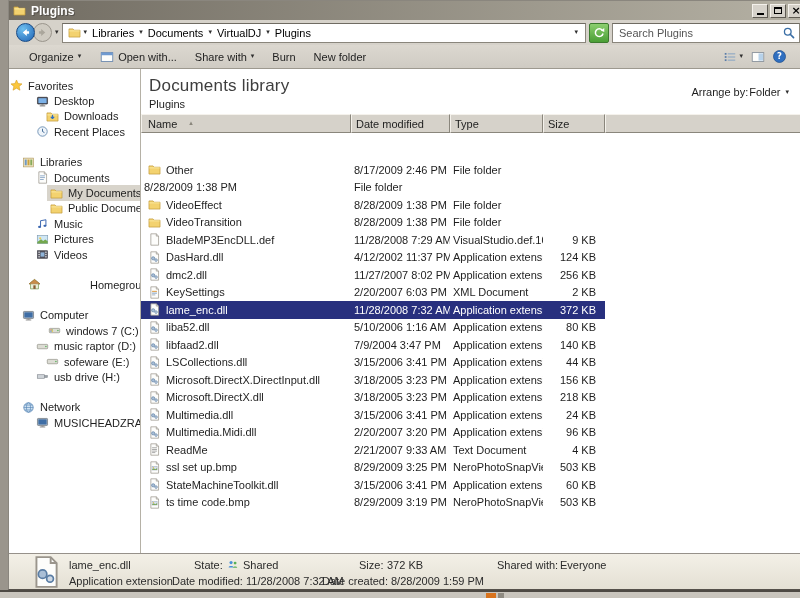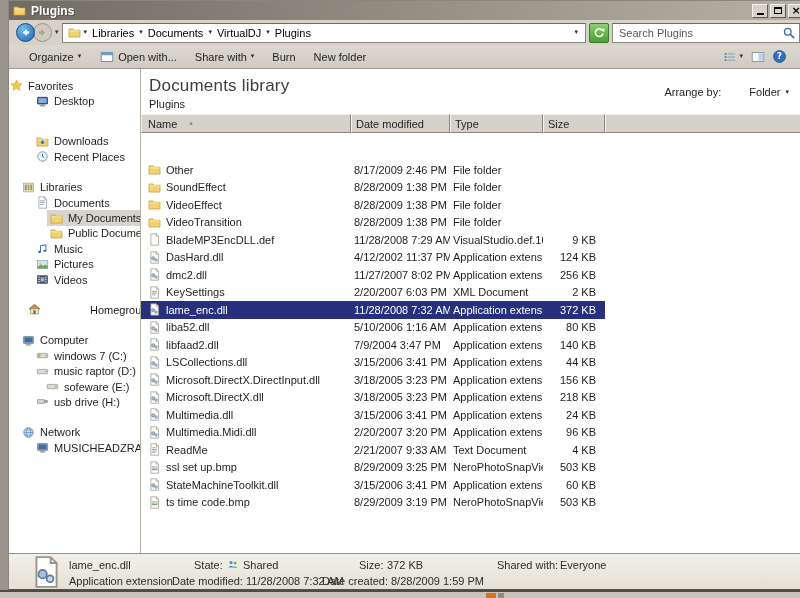--- a/index.html
+++ b/index.html
@@ -78,21 +78,21 @@
     padding-top: 9px; font-size: 11px; color: #1e1e1e; overflow: hidden;
   }
   .side-item { height: 15.4px; display: flex; align-items: center; gap: 4px; white-space: nowrap; }
   .side-item.gap { margin-top: 15px; }
   .side-item.selected { background: #d8d4cb; }
   .icon-box { width: 15px; height: 15px; flex: none; display: flex; align-items: center; justify-content: center; }
   .main { flex: 1; min-width: 0; display: flex; flex-direction: column; }
   .lib-header { padding: 7px 18px 4px 8px; display: flex; align-items: flex-start; background: #fff; }
   .lib-title { font-size: 17px; font-weight: normal; color: #3e3e3e; letter-spacing: 0.2px; }
   .lib-sub { font-size: 11px; color: #1e1e1e; margin-top: 2px; }
-  .arrange { margin-left: auto; display: flex; gap: 28px; font-size: 11px; color: #1e1e1e; padding-top: 10px; align-items: center; }
+  .arrange { margin-left: auto; display: flex; gap: 1px; font-size: 11px; color: #1e1e1e; padding-top: 10px; align-items: center; }
   .arrange-value { display: flex; align-items: center; gap: 5px; }
   
   .col-headers { display: grid; grid-template-columns: 210px 99px 93px 62px 1fr; height: 19px; flex: none; font-size: 11px; }
   .col-h {
     background: #d6d2ca; color: #1e1e1e;
     border-top: 1px solid #f5f2ec; border-left: 1px solid #f5f2ec;
     border-right: 1px solid #8a867c; border-bottom: 1px solid #8a867c;
     padding: 2px 4px; display: flex; align-items: center; gap: 8px; overflow: hidden;
   }
   .sort-caret { color: #8a867c; }
@@ -260,21 +260,21 @@
           <span class="icon-box">
             <svg width="13" height="13" viewBox="0 0 16 16" xmlns="http://www.w3.org/2000/svg">
               <rect x="1.8" y="2.8" width="12.4" height="8.4" rx="0.8" fill="#3c3c46" stroke="#23232b" stroke-width="0.7"></rect>
               <rect x="2.9" y="3.9" width="10.2" height="6.2" fill="#7db2e8"></rect>
               <rect x="6.6" y="11.2" width="2.8" height="1.6" fill="#8f8f8f"></rect>
               <rect x="4.6" y="12.8" width="6.8" height="1.2" fill="#6f6f6f"></rect>
             </svg>
           </span>
           <span>Desktop</span>
         </div>
-        <div class="side-item" style="padding-left: 26px; margin-top: 25px;">
+        <div class="side-item" style="padding-left: 36px;">
           <span class="icon-box">
             <svg width="13" height="13" viewBox="0 0 16 16" xmlns="http://www.w3.org/2000/svg">
               <path d="M1.2 3.6 H6.2 L7.6 5.2 H14.8 V13.6 H1.2 Z" fill="#f3d26f" stroke="#c49c3c" stroke-width="0.9"></path>
               <path d="M1.6 6 H14.4" stroke="#fbe89e" stroke-width="1.2"></path>
               <path d="M8 6.6 V10.4 M8 10.4 L6.4 8.9 M8 10.4 L9.6 8.9" stroke="#2f6fc4" stroke-width="1.5" fill="none" stroke-linecap="round"></path>
             </svg>
           </span>
           <span>Downloads</span>
         </div>
         <div class="side-item" style="padding-left: 26px;">
@@ -380,21 +380,21 @@
           <span class="icon-box">
             <svg width="13" height="13" viewBox="0 0 16 16" xmlns="http://www.w3.org/2000/svg">
               <rect x="1.8" y="3" width="12.4" height="8.6" rx="0.8" fill="#b9c4cf" stroke="#5c6670" stroke-width="0.8"></rect>
               <rect x="2.9" y="4.1" width="10.2" height="6.4" fill="#3f6ea5"></rect>
               <rect x="6.6" y="11.6" width="2.8" height="1.4" fill="#8f8f8f"></rect>
               <rect x="4.6" y="13" width="6.8" height="1" fill="#6f6f6f"></rect>
             </svg>
           </span>
           <span>Computer</span>
         </div>
-        <div class="side-item" style="padding-left: 26px;">
+        <div class="side-item" style="padding-left: 26px; margin-left: 12px;">
           <span class="icon-box">
             <svg width="13" height="13" viewBox="0 0 16 16" xmlns="http://www.w3.org/2000/svg">
               <rect x="1.6" y="5.4" width="12.8" height="5.4" rx="1" fill="#dcdcd4" stroke="#8b8b80" stroke-width="0.8"></rect>
               <circle cx="12.2" cy="8.1" r="0.9" fill="#4caf50"></circle>
               <rect x="3" y="6.6" width="1.4" height="1.4" fill="#e04a2f"></rect>
               <rect x="4.6" y="6.6" width="1.4" height="1.4" fill="#8cc63f"></rect>
               <rect x="3" y="8.2" width="1.4" height="1.4" fill="#2f8ae0"></rect>
               <rect x="4.6" y="8.2" width="1.4" height="1.4" fill="#f2c230"></rect>
             </svg>
           </span>
@@ -488,29 +488,20 @@
                   <path d="M1.6 6 H14.4" stroke="#fbe89e" stroke-width="1.2"></path>
                 </svg>
               </span>
               <span>Other</span>
             </span>
             <span class="f-date">8/17/2009 2:46 PM</span>
             <span class="f-type">File folder</span>
             <span class="f-size"></span>
           </div>
           <div class="file-row">
-            <span class="f-name">
-              <span class="icon-box">
-                <svg width="13" height="13" viewBox="0 0 16 16" xmlns="http://www.w3.org/2000/svg">
-                  <path d="M1.2 3.6 H6.2 L7.6 5.2 H14.8 V13.6 H1.2 Z" fill="#f3d26f" stroke="#c49c3c" stroke-width="0.9"></path>
-                  <path d="M1.6 6 H14.4" stroke="#fbe89e" stroke-width="1.2"></path>
-                </svg>
-              </span>
-              <span>SoundEffect</span>
-            </span>
             <span class="f-date">8/28/2009 1:38 PM</span>
             <span class="f-type">File folder</span>
             <span class="f-size"></span>
           </div>
           <div class="file-row">
             <span class="f-name">
               <span class="icon-box">
                 <svg width="13" height="13" viewBox="0 0 16 16" xmlns="http://www.w3.org/2000/svg">
                   <path d="M1.2 3.6 H6.2 L7.6 5.2 H14.8 V13.6 H1.2 Z" fill="#f3d26f" stroke="#c49c3c" stroke-width="0.9"></path>
                   <path d="M1.6 6 H14.4" stroke="#fbe89e" stroke-width="1.2"></path>

